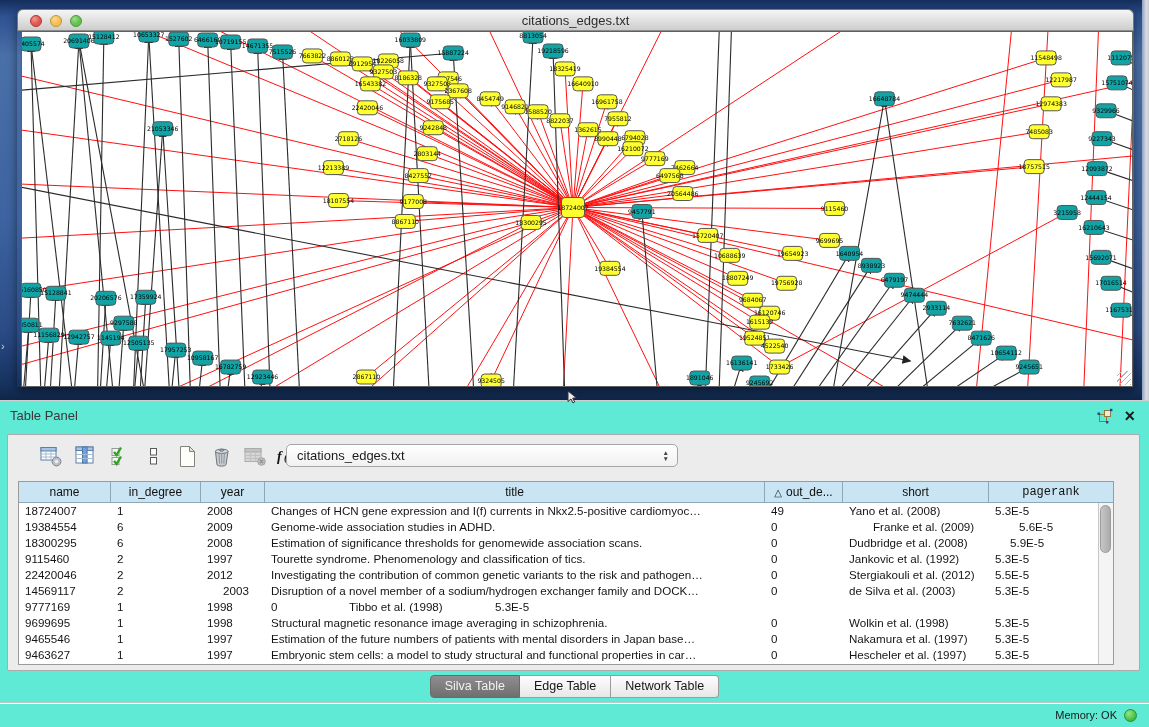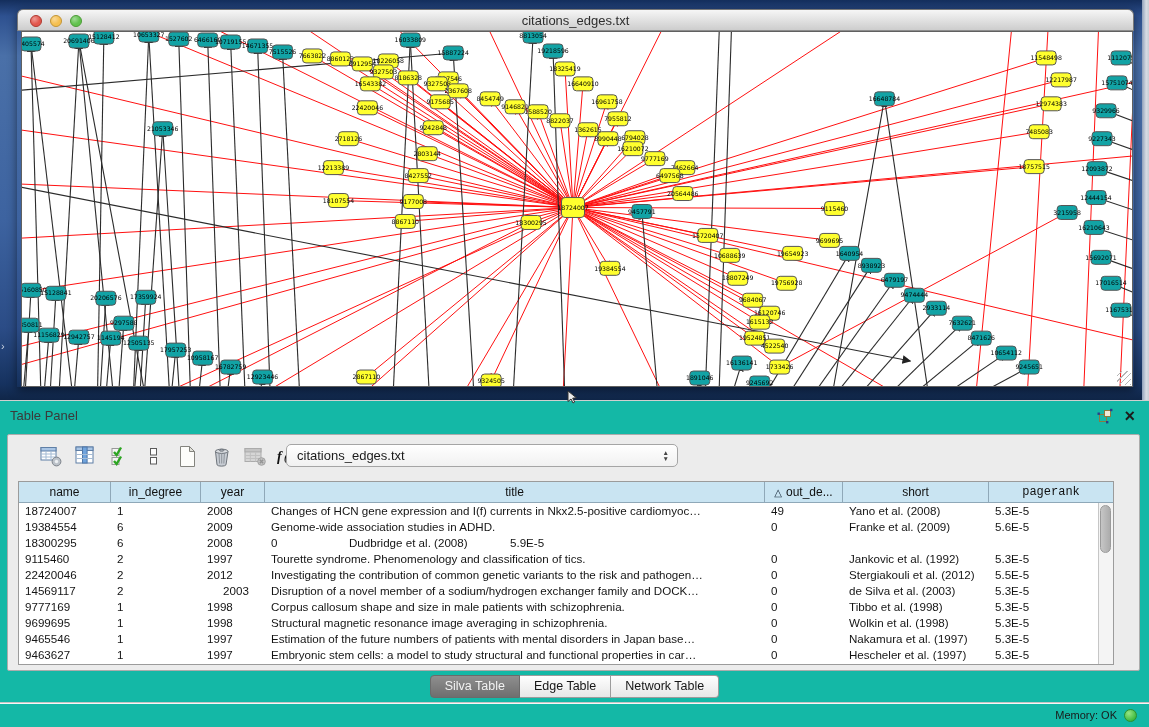--- a/index.html
+++ b/index.html
@@ -21,21 +21,21 @@
   .light{width:12px;height:12px;border-radius:50%;box-sizing:border-box;}
   .title{position:absolute;left:0;right:0;top:3px;text-align:center;font-size:13px;color:#2E2E2E;}
   .canvas{position:absolute;left:4px;right:1px;top:22px;bottom:0;background:#FFF;border:1px solid #606060;box-sizing:border-box;}
   .canvas svg{width:100%;height:100%;display:block;}
   .resize-grip{position:absolute;right:1px;bottom:1px;width:14px;height:14px;
     background:repeating-linear-gradient(135deg,transparent 0 3px,#B5B5B5 3px 4px);}
 
   .cursor{position:absolute;left:566px;top:390px;z-index:6;}
 
   
-  .table-panel{position:absolute;left:0;top:400px;width:1149px;height:327px;background:#14b8a6;border-top:1px solid #CFCFCF;}
+  .table-panel{position:absolute;left:0;top:400px;width:1149px;height:327px;background:#5eead4;border-top:1px solid #CFCFCF;}
   .panel-header{position:relative;height:30px;}
   .panel-title{position:absolute;left:10px;top:7px;font-size:13px;color:#3A3A3A;}
   .header-icons{position:absolute;right:14px;top:7px;display:flex;gap:11px;align-items:center;}
   .close-x{font-size:18px;font-weight:bold;color:#1C1C1C;line-height:15px;}
 
   .panel-body{position:absolute;left:7px;top:33px;width:1133px;height:237px;box-sizing:border-box;
     background:#ECECEC;border:1px solid #ACACAC;border-radius:2px;}
   #toolbar-icons{position:absolute;left:30px;top:7px;display:flex;gap:8px;align-items:center;height:28px;}
   .tool-icon{width:26px;height:26px;display:flex;align-items:center;justify-content:center;}
   .combo{position:absolute;left:278px;top:9px;width:392px;height:23px;box-sizing:border-box;
@@ -836,27 +836,28 @@
               <div class="td" style="width: 78px;">49</div>
               <div class="td" style="width: 146px;">Yano et al. (2008)</div>
               <div class="td" style="width: 100px; flex: 1 1 0%;">5.3E-5</div>
             </div>
             <div class="tr">
               <div class="td" style="width: 92px;">19384554</div>
               <div class="td" style="width: 90px;">6</div>
               <div class="td" style="width: 64px;">2009</div>
               <div class="td" style="width: 500px;">Genome-wide association studies in ADHD.</div>
               <div class="td" style="width: 78px;">0</div>
-              <div class="td" style="width: 146px;">Franke et al. (2009)</div>
+              <div class="td" style="width: 146px; margin-left: 24px;">Franke et al. (2009)</div>
               <div class="td" style="width: 100px; flex: 1 1 0%;">5.6E-5</div>
             </div>
             <div class="tr">
               <div class="td" style="width: 92px;">18300295</div>
               <div class="td" style="width: 90px;">6</div>
               <div class="td" style="width: 64px;">2008</div>
+              <div class="td" style="width: 500px;">Estimation of significance thresholds for genomewide association scans.</div>
               <div class="td" style="width: 78px;">0</div>
               <div class="td" style="width: 146px;">Dudbridge et al. (2008)</div>
               <div class="td" style="width: 100px; flex: 1 1 0%; margin-left: 15px;">5.9E-5</div>
             </div>
             <div class="tr">
               <div class="td" style="width: 92px;">9115460</div>
               <div class="td" style="width: 90px;">2</div>
               <div class="td" style="width: 64px;">1997</div>
               <div class="td" style="width: 500px;">Tourette syndrome. Phenomenology and classification of tics.</div>
               <div class="td" style="width: 78px;">0</div>
@@ -878,21 +879,20 @@
               <div class="td" style="width: 64px; text-align: center;">2003</div>
               <div class="td" style="width: 500px;">Disruption of a novel member of a sodium/hydrogen exchanger family and DOCK…</div>
               <div class="td" style="width: 78px;">0</div>
               <div class="td" style="width: 146px;">de Silva et al. (2003)</div>
               <div class="td" style="width: 100px; flex: 1 1 0%;">5.3E-5</div>
             </div>
             <div class="tr">
               <div class="td" style="width: 92px;">9777169</div>
               <div class="td" style="width: 90px;">1</div>
               <div class="td" style="width: 64px;">1998</div>
-              <div class="td" style="width: 500px;">Corpus callosum shape and size in male patients with schizophrenia.</div>
               <div class="td" style="width: 78px;">0</div>
               <div class="td" style="width: 146px;">Tibbo et al. (1998)</div>
               <div class="td" style="width: 100px; flex: 1 1 0%;">5.3E-5</div>
             </div>
             <div class="tr">
               <div class="td" style="width: 92px;">9699695</div>
               <div class="td" style="width: 90px;">1</div>
               <div class="td" style="width: 64px;">1998</div>
               <div class="td" style="width: 500px;">Structural magnetic resonance image averaging in schizophrenia.</div>
               <div class="td" style="width: 78px;">0</div>

